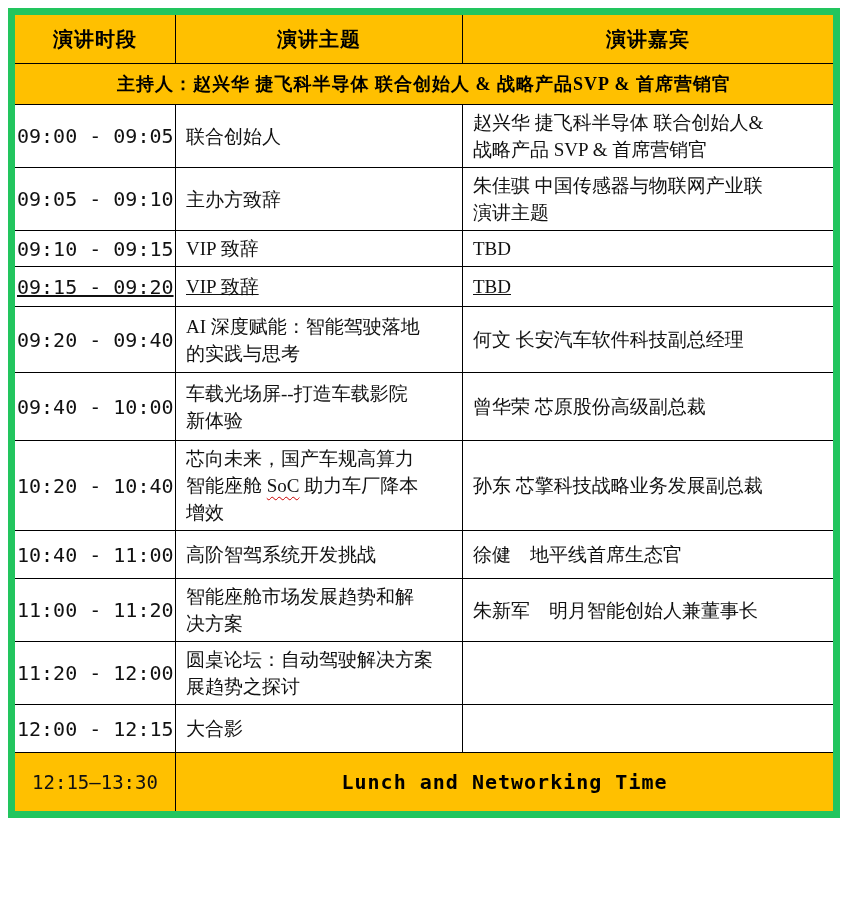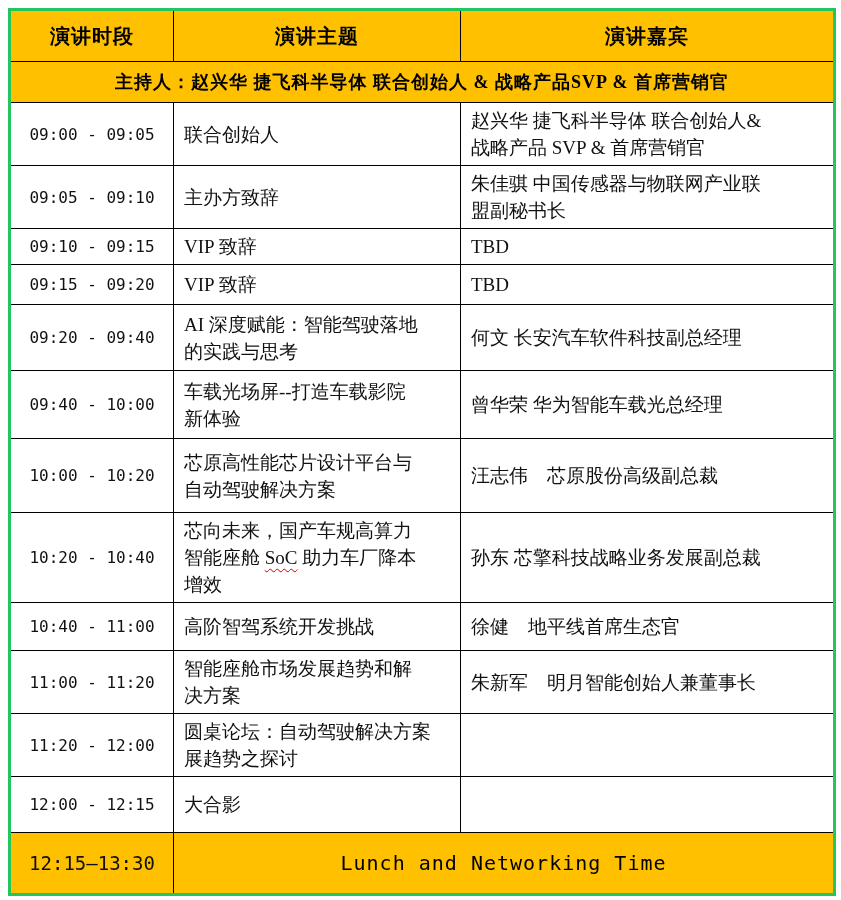--- a/index.html
+++ b/index.html
@@ -10,46 +10,46 @@
     height: 900px;
     overflow: hidden;
     font-family: "Liberation Serif", "DejaVu Serif", serif;
     color: #111111;
   }
   table.agenda {
     border-collapse: collapse;
     table-layout: fixed;
     width: 825px;
     margin: 8px 0 0 8px;
-    border: 3px solid #22c55e;
+    border: 7px solid #22c55e;
   }
   col.c-time  { width: 164px; }
   col.c-topic { width: 287px; }
   col.c-guest { width: 374px; }
   th, td {
     border: 1.5px solid #000000;
     vertical-align: middle;
     padding: 2px 8px;
     box-sizing: border-box;
   }
   
   tr.head-row   { height: 52px; }
   tr.host-row   { height: 41px; }
   tr.rr0        { height: 58px; }
   tr.rr1        { height: 58px; }
   tr.rr2        { height: 35px; margin-left: 24px; }
-  tr.rr3        { height: 40px; }
+  tr.rr3        { height: 40px; text-decoration: underline; }
   tr.rr4        { height: 66px; }
   tr.rr5        { height: 68px; }
   tr.rr6        { height: 74px; }
   tr.rr7        { height: 88px; }
   tr.rr8        { height: 48px; }
   tr.rr9        { height: 58px; }
   tr.rr10       { height: 60px; margin-left: 48px; }
-  tr.rr11       { height: 56px; }
+  tr.rr11       { height: 48px; }
   tr.footer-row { height: 62px; }
 
   th {
     background: var(--accent, #FFC000);
     font-weight: bold;
     font-size: 20px;
     text-align: center;
     color: #000000;
     letter-spacing: 1px;
   }
@@ -57,21 +57,21 @@
     background: var(--accent, #FFC000);
     font-weight: bold;
     font-size: 18px;
     text-align: center;
     color: #000000;
     letter-spacing: 1px;
   }
   td.time {
     text-align: center;
     font-family: "DejaVu Sans Mono", "Liberation Mono", monospace;
-    font-size: 16px;
+    font-size: 20px;
     white-space: nowrap;
     padding: 2px 2px;
   }
   td.topic, td.guest {
     text-align: left;
     font-size: 19px;
     line-height: 27px;
     white-space: pre-wrap;
     padding: 4px 6px 4px 10px;
   }
@@ -80,21 +80,21 @@
     text-align: center;
     font-family: "DejaVu Sans Mono", "Liberation Mono", monospace;
     font-size: 19px;
     white-space: nowrap;
     margin-top: 32px;
   }
   td.lunch-label {
     background: var(--accent, #FFC000);
     text-align: center;
     font-family: "DejaVu Sans Mono", "Liberation Mono", monospace;
-    font-weight: normal;
+    font-weight: bold;
     font-size: 20px;
     color: #000000;
     letter-spacing: 1px;
   }
   .squiggle {
     text-decoration-line: underline;
     text-decoration-style: wavy;
     text-decoration-color: #cc0000;
     text-decoration-thickness: 1px;
     text-underline-offset: 4px;
@@ -122,21 +122,21 @@
     <tr class="rr0">
       <td class="time">09:00 - 09:05</td>
       <td class="topic">联合创始人</td>
       <td class="guest">赵兴华 捷飞科半导体 联合创始人&amp;
 战略产品 SVP &amp; 首席营销官</td>
     </tr>
     <tr class="rr1">
       <td class="time">09:05 - 09:10</td>
       <td class="topic">主办方致辞</td>
       <td class="guest">朱佳骐 中国传感器与物联网产业联
-盟副秘书长</td>
+演讲主题</td>
     </tr>
     <tr class="rr2">
       <td class="time">09:10 - 09:15</td>
       <td class="topic">VIP 致辞</td>
       <td class="guest">TBD</td>
     </tr>
     <tr class="rr3">
       <td class="time">09:15 - 09:20</td>
       <td class="topic">VIP 致辞</td>
       <td class="guest">TBD</td>
@@ -144,27 +144,21 @@
     <tr class="rr4">
       <td class="time">09:20 - 09:40</td>
       <td class="topic">AI 深度赋能：智能驾驶落地
 的实践与思考</td>
       <td class="guest">何文 长安汽车软件科技副总经理</td>
     </tr>
     <tr class="rr5">
       <td class="time">09:40 - 10:00</td>
       <td class="topic">车载光场屏--打造车载影院
 新体验</td>
-      <td class="guest">曾华荣 华为智能车载光总经理</td>
-    </tr>
-    <tr class="rr6">
-      <td class="time">10:00 - 10:20</td>
-      <td class="topic">芯原高性能芯片设计平台与
-自动驾驶解决方案</td>
-      <td class="guest">汪志伟　芯原股份高级副总裁</td>
+      <td class="guest">曾华荣 芯原股份高级副总裁</td>
     </tr>
     <tr class="rr7">
       <td class="time">10:20 - 10:40</td>
       <td class="topic">芯向未来，国产车规高算力
 智能座舱 <span class="squiggle">SoC</span> 助力车厂降本
 增效</td>
       <td class="guest">孙东 芯擎科技战略业务发展副总裁</td>
     </tr>
     <tr class="rr8">
       <td class="time">10:40 - 11:00</td>

